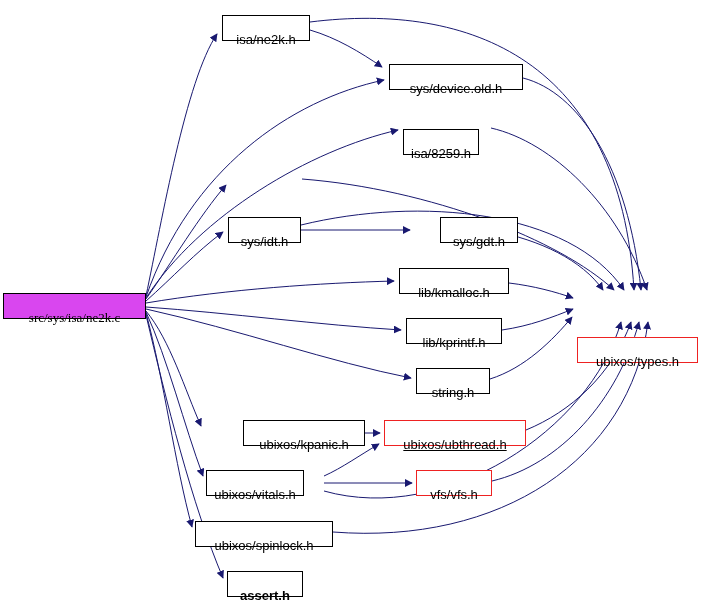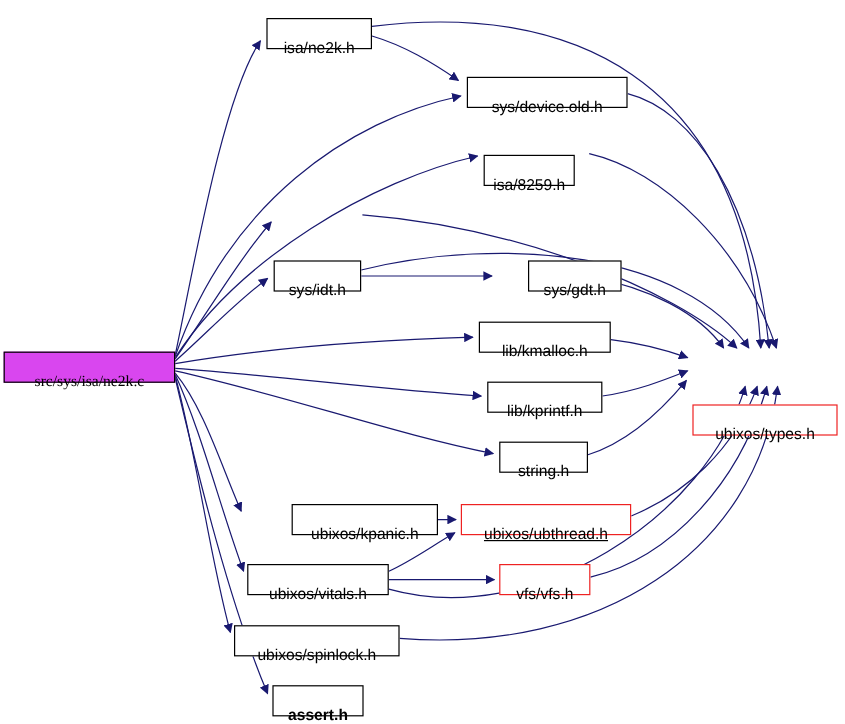--- a/index.html
+++ b/index.html
@@ -78,18 +78,18 @@
   <div class="node" style="left:389px; top:64px;  width:134px;">sys/device.old.h</div>
   <div class="node" style="left:403px; top:129px; width:76px;">isa/8259.h</div>
   <div class="node" style="left:228px; top:217px; width:73px;">sys/idt.h</div>
   <div class="node" style="left:415px; top:217px; width:78px;margin-left:25px;">sys/gdt.h</div>
   <div class="node" style="left:399px; top:268px; width:110px;">lib/kmalloc.h</div>
   <div class="node red" style="left:577px; top:293px; width:121px;margin-top:44px;">ubixos/types.h</div>
   <div class="node" style="left:406px; top:318px; width:96px;">lib/kprintf.h</div>
   <div class="node" style="left:416px; top:368px; width:74px;">string.h</div>
   <div class="node" style="left:204px; top:420px; width:122px;margin-left:39px;">ubixos/kpanic.h</div>
   <div class="node red" style="left:384px; top:420px; width:142px;text-decoration:underline;">ubixos/ubthread.h</div>
-  <div class="node" style="left:206px; top:470px; width:118px;">ubixos/vitals.h</div>
+  <div class="node" style="left:206px; top:470px; width:98px;">ubixos/vitals.h</div>
   <div class="node red" style="left:416px; top:470px; width:76px;">vfs/vfs.h</div>
   <div class="node" style="left:195px; top:521px; width:138px;">ubixos/spinlock.h</div>
   <div class="node" style="left:227px; top:571px; width:76px;font-weight:bold;">assert.h</div>
 
 </div>
 
 </body></html>

